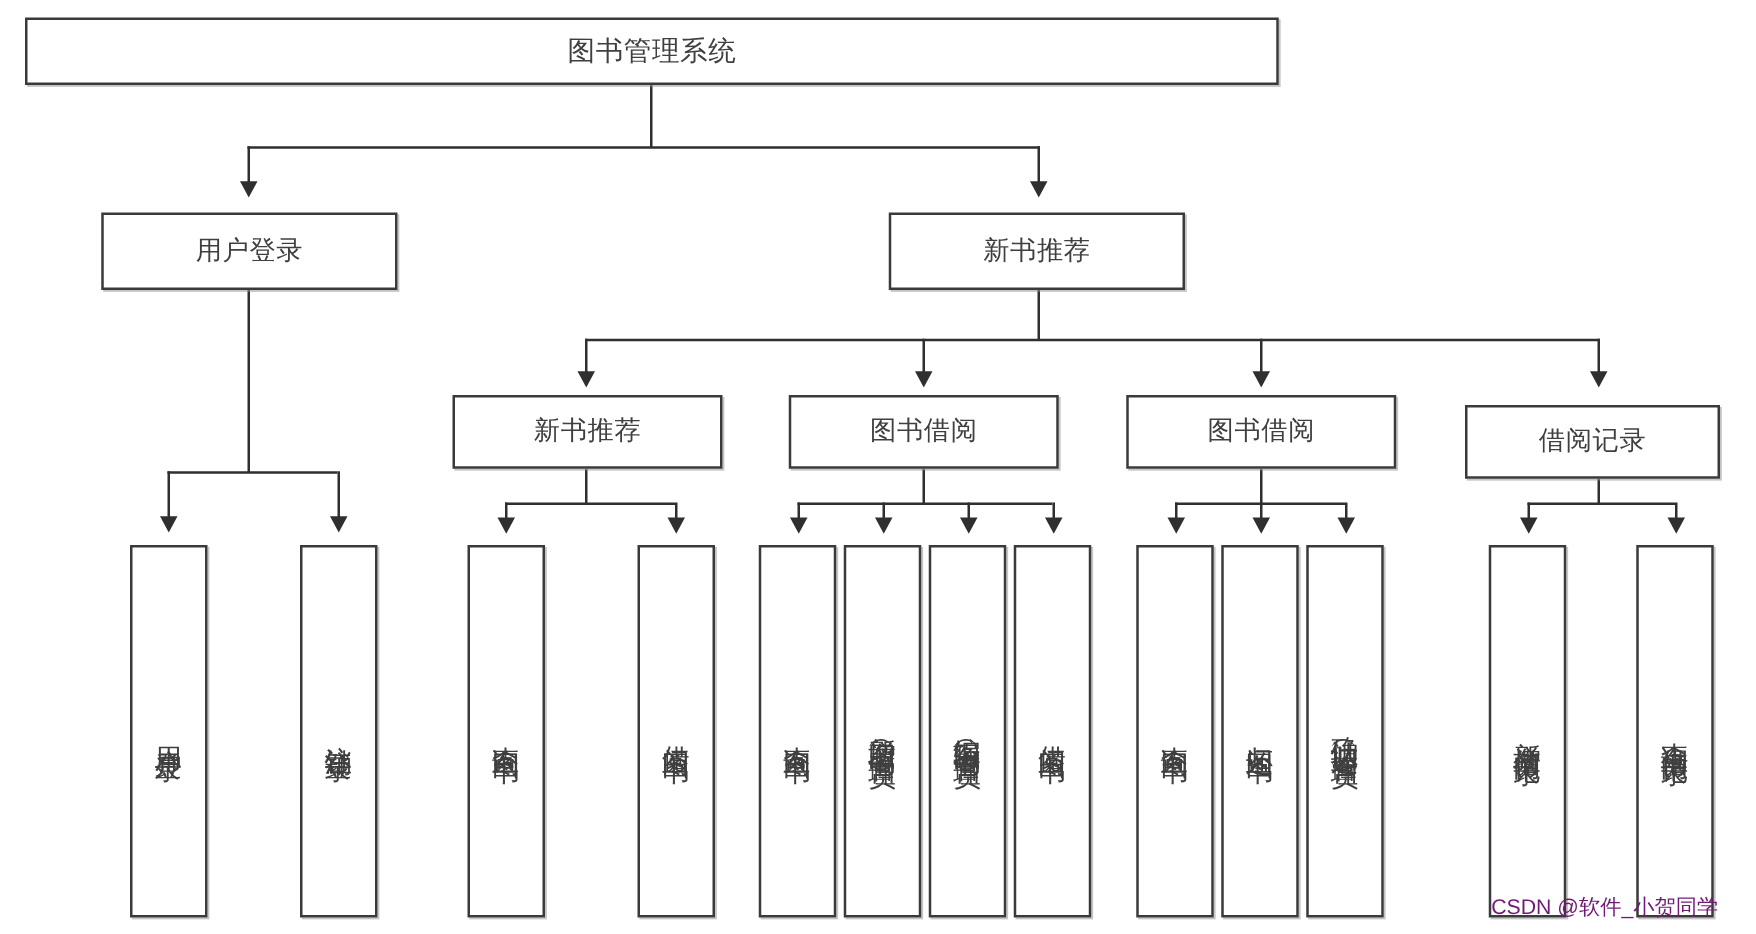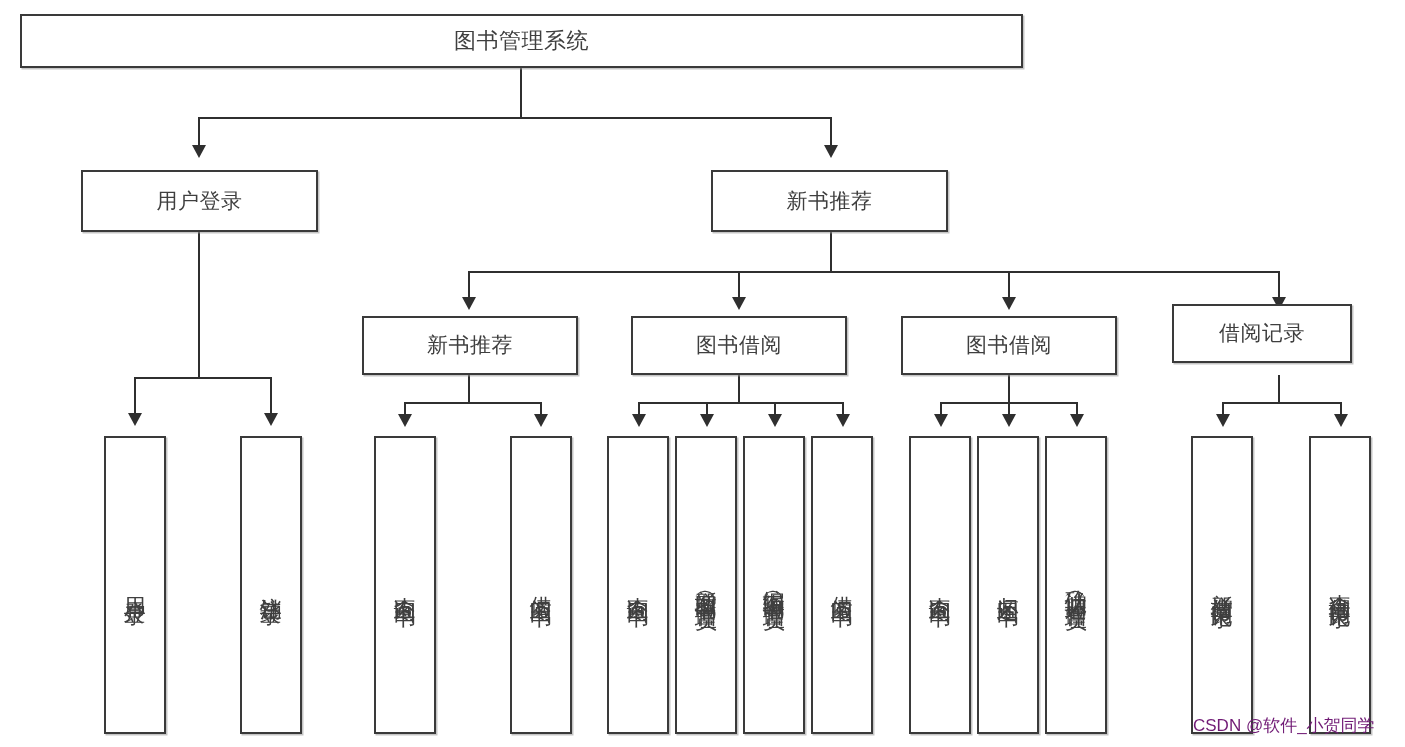--- a/index.html
+++ b/index.html
@@ -159,21 +159,21 @@
   </div>
 
   <div class="node h-node" style="left:631px;top:316px;width:216px;height:59px;">
     <span class="label">图书借阅</span>
   </div>
 
   <div class="node h-node" style="left:901px;top:316px;width:216px;height:59px;">
     <span class="label">图书借阅</span>
   </div>
 
-  <div class="node h-node" style="left:1172px;top:304px;width:180px;height:59px;">
+  <div class="node h-node" style="left:1172px;top:324px;width:204px;height:59px;">
     <span class="label">借阅记录</span>
   </div>
 
   <div class="node v-node" style="left:104px;top:436px;width:62px;height:298px;">
     <span class="label">用户登录</span>
   </div>
   <div class="node v-node" style="left:240px;top:436px;width:62px;height:298px;">
     <span class="label">注销登录</span>
   </div>
 

